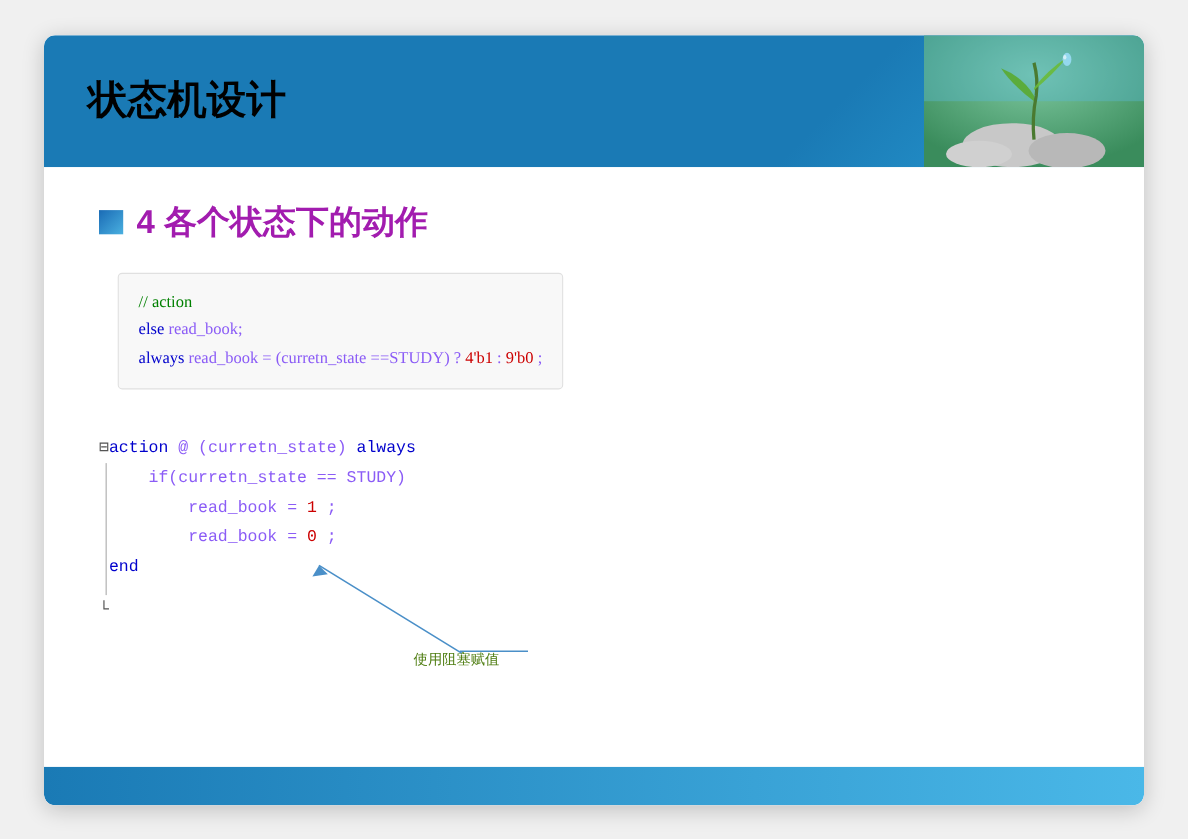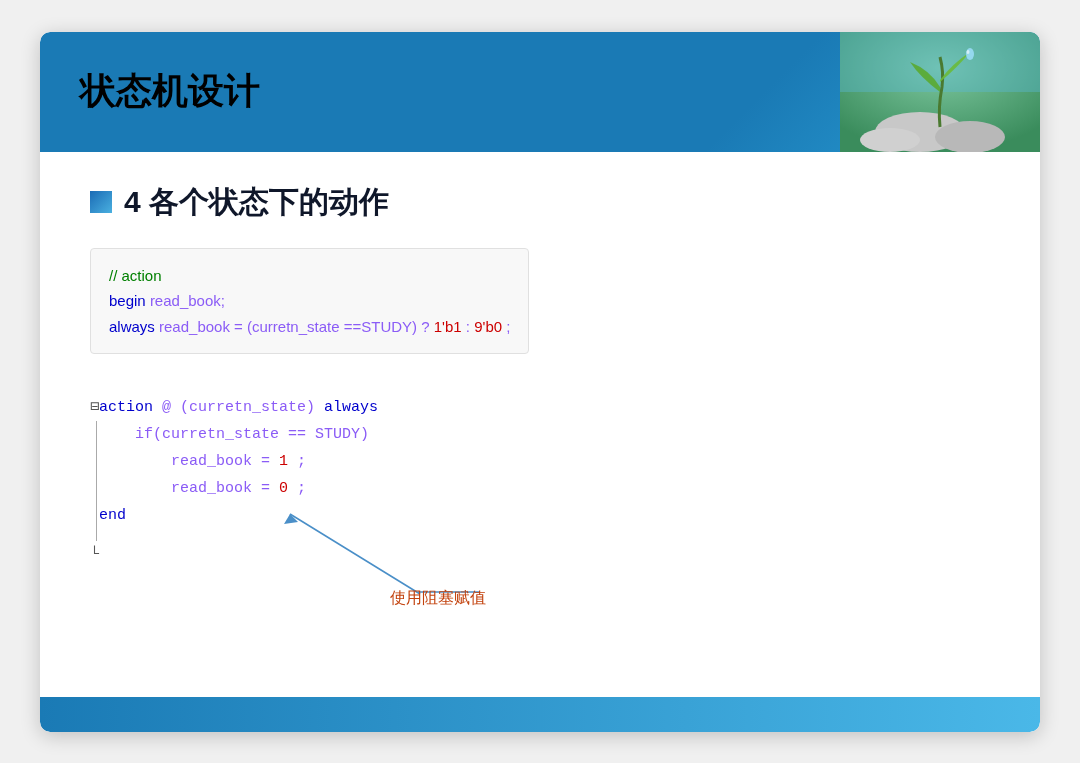--- a/index.html
+++ b/index.html
@@ -80,35 +80,36 @@
       width: 22px;
       height: 22px;
       background: linear-gradient(135deg, #1a6bb5, #4ab0e0);
       margin-right: 12px;
       flex-shrink: 0;
     }
 
     .heading-text {
       font-size: 30px;
       font-weight: bold;
-      color: #0f172a;
+      color: #a21caf;
       font-family: 'SimHei', 'Microsoft YaHei', Arial, sans-serif;
     }
 
     
     .code-block {
       background: #f8f8f8;
       border: 1px solid #e0e0e0;
       border-radius: 4px;
       padding: 14px 18px;
-      font-family: Liberation Sans, sans-serif;
+      font-family: Liberation Serif, serif;
       font-size: 15px;
       line-height: 1.7;
       margin-bottom: 30px;
       display: inline-block;
+      margin-left: 17px;
     }
 
     .code-comment { color: #008000; }
     .code-keyword { color: #0000cc; }
     .code-number { color: #cc0000; }
     .code-default { color: #8b5cf6; }
 
     
     .footer {
       height: 35px;
@@ -167,27 +168,27 @@
         <span>各个状态下的动作</span>
       </span>
     </div>
 
     
     <div class="code-block">
       <div>
         <span class="code-comment">// action</span>
       </div>
       <div>
-        <span class="code-keyword">begin</span>
+        <span class="code-keyword">else</span>
         <span class="code-default"> read_book;</span>
       </div>
       <div>
         <span class="code-keyword">always</span>
         <span class="code-default">  read_book = (curretn_state ==STUDY) ? </span>
-        <span class="code-number">1'b1</span>
+        <span class="code-number">4'b1</span>
         <span class="code-default">: </span>
         <span class="code-number">9'b0</span>
         <span class="code-default">;</span>
       </div>
     </div>
 
     
     <div style="display:flex; align-items:flex-start; position:relative; margin-top:10px;">
 
       <div style="display:flex; flex-direction:column; font-family:'Courier New',monospace; font-size:15px; line-height:1.8; color:#555; margin-right:0; position:relative;">
@@ -228,21 +229,21 @@
 
       <div style="position:absolute; left:170px; top:100px; width:300px; height:130px;">
         <svg width="300" height="130" viewBox="0 0 300 130">
 
           <line x1="30" y1="20" x2="160" y2="100" stroke="#4a8fc8" stroke-width="1.5"></line>
 
           <polygon points="30,20 38,28 24,30" fill="#4a8fc8"></polygon>
 
           <line x1="158" y1="98" x2="220" y2="98" stroke="#4a8fc8" stroke-width="1.5"></line>
         </svg>
-        <div style="position:absolute; bottom:15px; left:130px; color:#c2410c; font-size:16px; font-family:'SimSun','Microsoft YaHei',Arial,sans-serif; white-space:nowrap;">使用阻塞赋值</div>
+        <div style="position:absolute; bottom:15px; left:116px; color:#4d7c0f; font-size:13px; font-family:'SimSun','Microsoft YaHei',Arial,sans-serif; white-space:nowrap;">使用阻塞赋值</div>
       </div>
 
     </div>
 
   </div>
 
   <div class="footer"></div>
 </div>
 
 </body></html>

